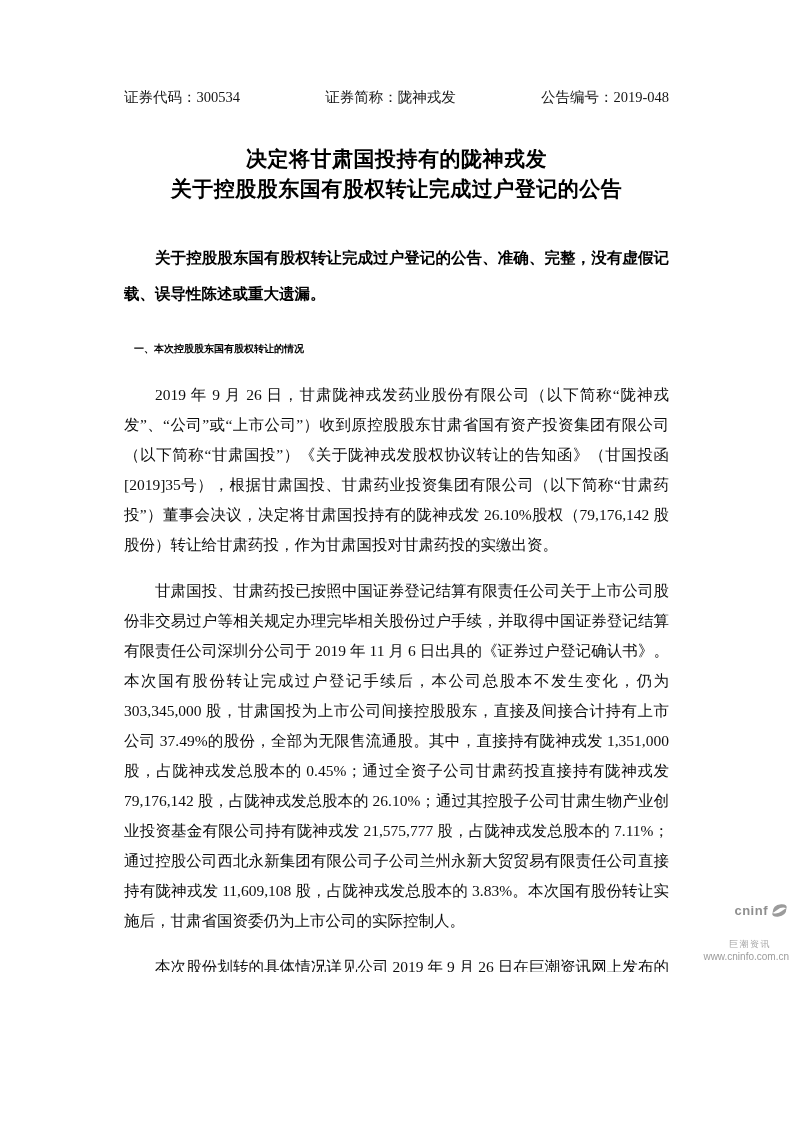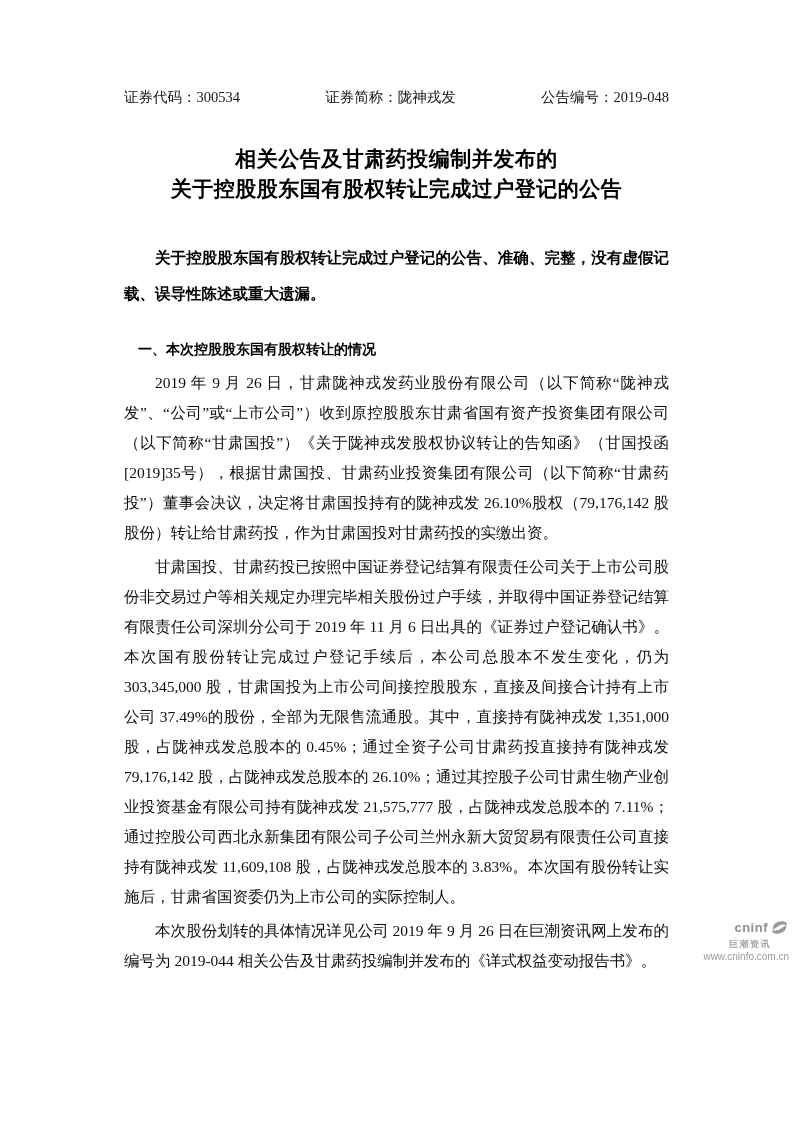--- a/index.html
+++ b/index.html
@@ -43,27 +43,27 @@
     font-size: 15.5px;
     line-height: 36px;
     text-align: justify;
     text-indent: 2em;
     color: #000;
   }
   .section-heading {
     margin-top: 22px;
     font-family: "Liberation Sans", sans-serif;
     font-weight: bold;
-    font-size: 14px;
+    font-size: 10px;
     line-height: 30px;
     text-indent: 1em;
     color: #000;
   }
   .body-para {
-    margin: 4px 0 0 0;
+    margin: 16px 0 0 0;
     font-size: 15.5px;
     line-height: 30px;
     text-align: justify;
     text-indent: 2em;
     color: #0d0d0d;
   }
   .watermark {
     position: absolute;
     right: 4px;
     bottom: 10px;
@@ -81,44 +81,43 @@
   .wm-brand {
     font-weight: bold;
     font-size: 13px;
     letter-spacing: 0.5px;
     color: #8f8f8f;
   }
   .wm-swirl { width: 19px; height: 19px; display: inline-block; }
   .wm-cn {
     font-size: 9px;
     letter-spacing: 1.5px;
-    margin-top: 3px;
+    margin-top: 20px;
     margin-right: 18px;
     color: #a5a5a5;
-    font-weight: bold;
   }
   .wm-url {
     font-size: 10px;
     margin-top: 3px;
     color: #9b9b9b;
   }
 </style>
 </head>
 <body>
 
 <div class="page">
   <div class="content">
 
     <div class="header-row">
       <span>证券代码：300534</span>
       <span>证券简称：陇神戎发</span>
       <span>公告编号：2019-048</span>
     </div>
 
-    <div class="doc-title line1">相关公告及甘肃药投编制并发布的</div>
+    <div class="doc-title line1">决定将甘肃国投持有的陇神戎发</div>
     <div class="doc-title line2">关于控股股东国有股权转让完成过户登记的公告</div>
 
     <p class="declaration">关于控股股东国有股权转让完成过户登记的公告、准确、完整，没有虚假记载、误导性陈述或重大遗漏。</p>
 
     <div class="section-heading">一、本次控股股东国有股权转让的情况</div>
 
     <p class="body-para">2019 年 9 月 26 日，甘肃陇神戎发药业股份有限公司（以下简称“陇神戎发”、“公司”或“上市公司”）收到原控股股东甘肃省国有资产投资集团有限公司（以下简称“甘肃国投”）《关于陇神戎发股权协议转让的告知函》（甘国投函[2019]35号），根据甘肃国投、甘肃药业投资集团有限公司（以下简称“甘肃药投”）董事会决议，决定将甘肃国投持有的陇神戎发 26.10%股权（79,176,142 股股份）转让给甘肃药投，作为甘肃国投对甘肃药投的实缴出资。</p>
     <p class="body-para">甘肃国投、甘肃药投已按照中国证券登记结算有限责任公司关于上市公司股份非交易过户等相关规定办理完毕相关股份过户手续，并取得中国证券登记结算有限责任公司深圳分公司于 2019 年 11 月 6 日出具的《证券过户登记确认书》。本次国有股份转让完成过户登记手续后，本公司总股本不发生变化，仍为 303,345,000 股，甘肃国投为上市公司间接控股股东，直接及间接合计持有上市公司 37.49%的股份，全部为无限售流通股。其中，直接持有陇神戎发 1,351,000 股，占陇神戎发总股本的 0.45%；通过全资子公司甘肃药投直接持有陇神戎发 79,176,142 股，占陇神戎发总股本的 26.10%；通过其控股子公司甘肃生物产业创业投资基金有限公司持有陇神戎发 21,575,777 股，占陇神戎发总股本的 7.11%；通过控股公司西北永新集团有限公司子公司兰州永新大贸贸易有限责任公司直接持有陇神戎发 11,609,108 股，占陇神戎发总股本的 3.83%。本次国有股份转让实施后，甘肃省国资委仍为上市公司的实际控制人。</p>
     <p class="body-para">本次股份划转的具体情况详见公司 2019 年 9 月 26 日在巨潮资讯网上发布的编号为 2019-044 相关公告及甘肃药投编制并发布的《详式权益变动报告书》。</p>
 

